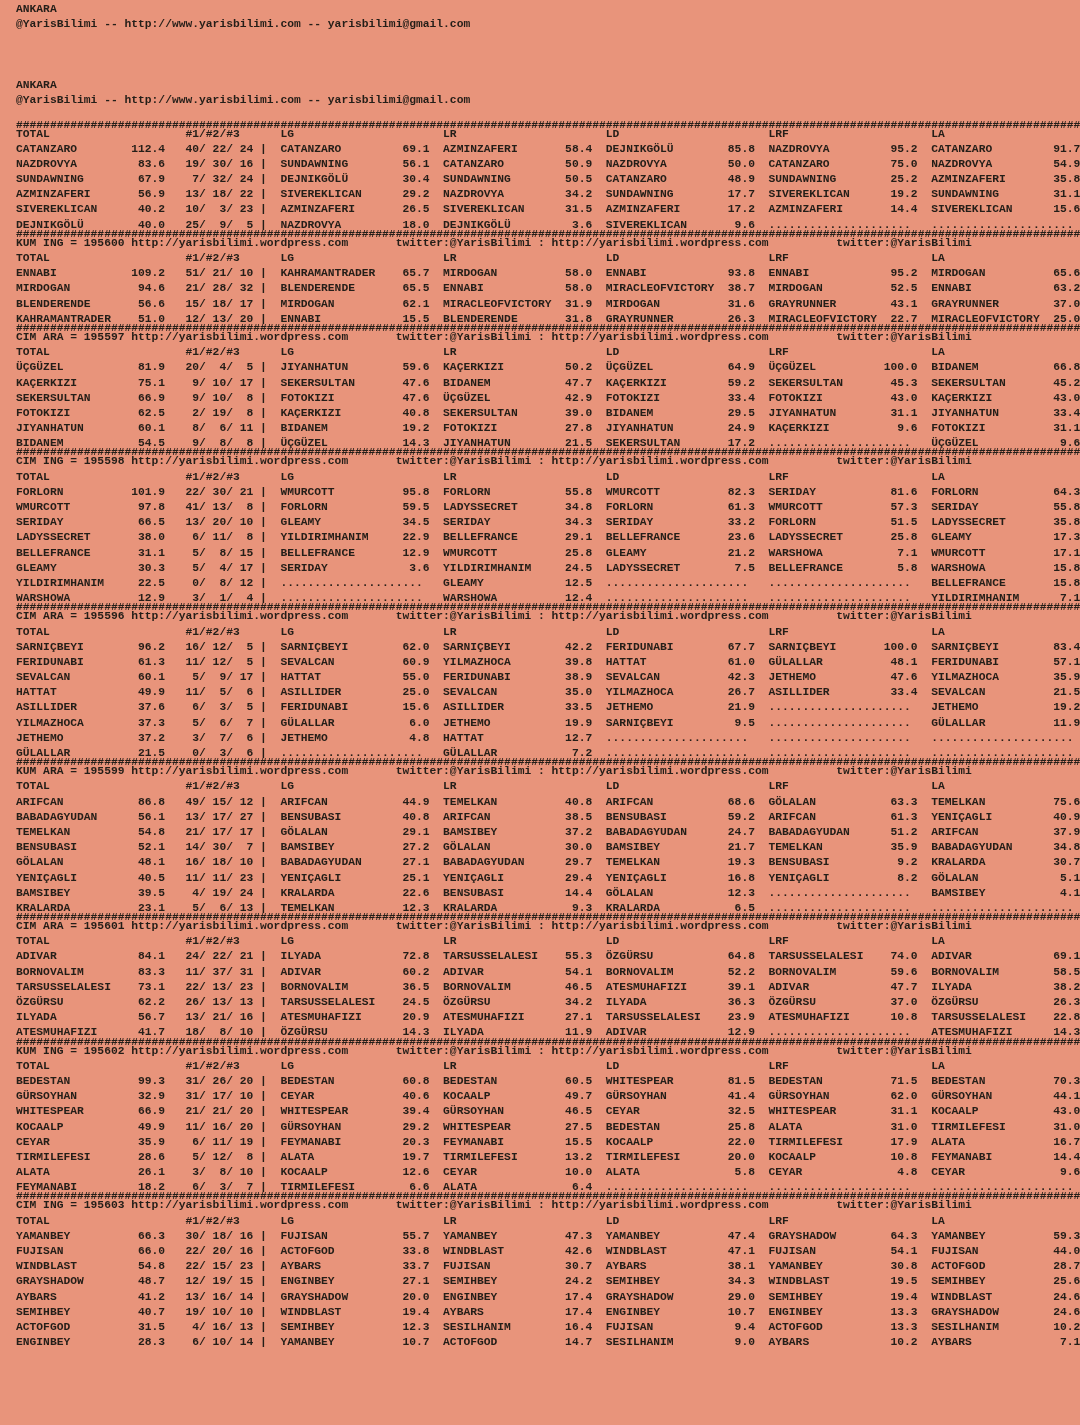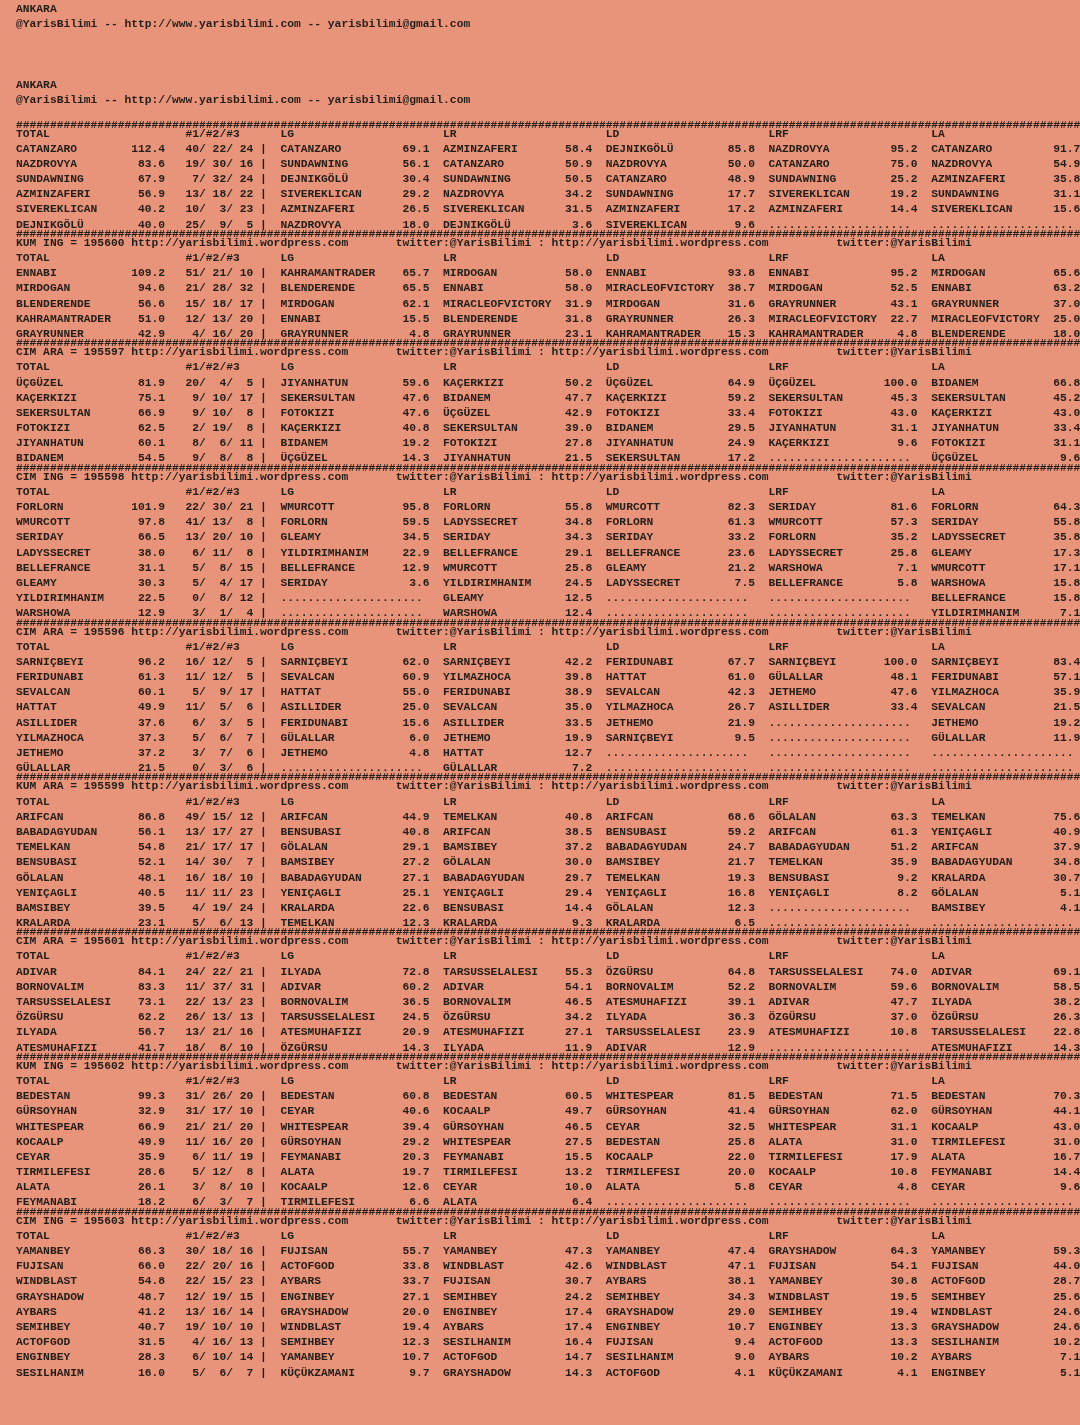--- a/index.html
+++ b/index.html
@@ -38,36 +38,35 @@
       <div class="line">AZMINZAFERI       56.9   13/ 18/ 22 |  SIVEREKLICAN      29.2  NAZDROVYA         34.2  SUNDAWNING        17.7  SIVEREKLICAN      19.2  SUNDAWNING        31.1</div>
       <div class="line">SIVEREKLICAN      40.2   10/  3/ 23 |  AZMINZAFERI       26.5  SIVEREKLICAN      31.5  AZMINZAFERI       17.2  AZMINZAFERI       14.4  SIVEREKLICAN      15.6</div>
       <div class="line">DEJNIKGÖLÜ        40.0   25/  9/  5 |  NAZDROVYA         18.0  DEJNIKGÖLÜ         3.6  SIVEREKLICAN       9.6  .....................   ..................... </div>
       <div class="sep">#############################################################################################################################################################</div>
       <div class="line">KUM ING = 195600 http://yarisbilimi.wordpress.com       twitter:@YarisBilimi : http://yarisbilimi.wordpress.com          twitter:@YarisBilimi</div>
       <div class="line">TOTAL                    #1/#2/#3      LG                      LR                      LD                      LRF                     LA</div>
       <div class="line">ENNABI           109.2   51/ 21/ 10 |  KAHRAMANTRADER    65.7  MIRDOGAN          58.0  ENNABI            93.8  ENNABI            95.2  MIRDOGAN          65.6</div>
       <div class="line">MIRDOGAN          94.6   21/ 28/ 32 |  BLENDERENDE       65.5  ENNABI            58.0  MIRACLEOFVICTORY  38.7  MIRDOGAN          52.5  ENNABI            63.2</div>
       <div class="line">BLENDERENDE       56.6   15/ 18/ 17 |  MIRDOGAN          62.1  MIRACLEOFVICTORY  31.9  MIRDOGAN          31.6  GRAYRUNNER        43.1  GRAYRUNNER        37.0</div>
       <div class="line">KAHRAMANTRADER    51.0   12/ 13/ 20 |  ENNABI            15.5  BLENDERENDE       31.8  GRAYRUNNER        26.3  MIRACLEOFVICTORY  22.7  MIRACLEOFVICTORY  25.0</div>
-      <div class="line">GRAYRUNNER        42.9    4/ 16/ 20 |  GRAYRUNNER         4.8  GRAYRUNNER        23.1  KAHRAMANTRADER    15.3  KAHRAMANTRADER     4.8  BLENDERENDE       18.0</div>
       <div class="sep">#############################################################################################################################################################</div>
       <div class="line">CIM ARA = 195597 http://yarisbilimi.wordpress.com       twitter:@YarisBilimi : http://yarisbilimi.wordpress.com          twitter:@YarisBilimi</div>
       <div class="line">TOTAL                    #1/#2/#3      LG                      LR                      LD                      LRF                     LA</div>
       <div class="line">ÜÇGÜZEL           81.9   20/  4/  5 |  JIYANHATUN        59.6  KAÇERKIZI         50.2  ÜÇGÜZEL           64.9  ÜÇGÜZEL          100.0  BIDANEM           66.8</div>
       <div class="line">KAÇERKIZI         75.1    9/ 10/ 17 |  SEKERSULTAN       47.6  BIDANEM           47.7  KAÇERKIZI         59.2  SEKERSULTAN       45.3  SEKERSULTAN       45.2</div>
       <div class="line">SEKERSULTAN       66.9    9/ 10/  8 |  FOTOKIZI          47.6  ÜÇGÜZEL           42.9  FOTOKIZI          33.4  FOTOKIZI          43.0  KAÇERKIZI         43.0</div>
       <div class="line">FOTOKIZI          62.5    2/ 19/  8 |  KAÇERKIZI         40.8  SEKERSULTAN       39.0  BIDANEM           29.5  JIYANHATUN        31.1  JIYANHATUN        33.4</div>
       <div class="line">JIYANHATUN        60.1    8/  6/ 11 |  BIDANEM           19.2  FOTOKIZI          27.8  JIYANHATUN        24.9  KAÇERKIZI          9.6  FOTOKIZI          31.1</div>
       <div class="line">BIDANEM           54.5    9/  8/  8 |  ÜÇGÜZEL           14.3  JIYANHATUN        21.5  SEKERSULTAN       17.2  .....................   ÜÇGÜZEL            9.6</div>
       <div class="sep">#############################################################################################################################################################</div>
       <div class="line">CIM ING = 195598 http://yarisbilimi.wordpress.com       twitter:@YarisBilimi : http://yarisbilimi.wordpress.com          twitter:@YarisBilimi</div>
       <div class="line">TOTAL                    #1/#2/#3      LG                      LR                      LD                      LRF                     LA</div>
       <div class="line">FORLORN          101.9   22/ 30/ 21 |  WMURCOTT          95.8  FORLORN           55.8  WMURCOTT          82.3  SERIDAY           81.6  FORLORN           64.3</div>
       <div class="line">WMURCOTT          97.8   41/ 13/  8 |  FORLORN           59.5  LADYSSECRET       34.8  FORLORN           61.3  WMURCOTT          57.3  SERIDAY           55.8</div>
-      <div class="line">SERIDAY           66.5   13/ 20/ 10 |  GLEAMY            34.5  SERIDAY           34.3  SERIDAY           33.2  FORLORN           35.2  LADYSSECRET       35.8</div>
+      <div class="line">SERIDAY           66.5   13/ 20/ 10 |  GLEAMY            34.5  SERIDAY           34.3  SERIDAY           33.2  FORLORN           51.5  LADYSSECRET       35.8</div>
       <div class="line">LADYSSECRET       38.0    6/ 11/  8 |  YILDIRIMHANIM     22.9  BELLEFRANCE       29.1  BELLEFRANCE       23.6  LADYSSECRET       25.8  GLEAMY            17.3</div>
       <div class="line">BELLEFRANCE       31.1    5/  8/ 15 |  BELLEFRANCE       12.9  WMURCOTT          25.8  GLEAMY            21.2  WARSHOWA           7.1  WMURCOTT          17.1</div>
       <div class="line">GLEAMY            30.3    5/  4/ 17 |  SERIDAY            3.6  YILDIRIMHANIM     24.5  LADYSSECRET        7.5  BELLEFRANCE        5.8  WARSHOWA          15.8</div>
       <div class="line">YILDIRIMHANIM     22.5    0/  8/ 12 |  .....................   GLEAMY            12.5  .....................   .....................   BELLEFRANCE       15.8</div>
       <div class="line">WARSHOWA          12.9    3/  1/  4 |  .....................   WARSHOWA          12.4  .....................   .....................   YILDIRIMHANIM      7.1</div>
       <div class="sep">#############################################################################################################################################################</div>
       <div class="line">CIM ARA = 195596 http://yarisbilimi.wordpress.com       twitter:@YarisBilimi : http://yarisbilimi.wordpress.com          twitter:@YarisBilimi</div>
       <div class="line">TOTAL                    #1/#2/#3      LG                      LR                      LD                      LRF                     LA</div>
       <div class="line">SARNIÇBEYI        96.2   16/ 12/  5 |  SARNIÇBEYI        62.0  SARNIÇBEYI        42.2  FERIDUNABI        67.7  SARNIÇBEYI       100.0  SARNIÇBEYI        83.4</div>
       <div class="line">FERIDUNABI        61.3   11/ 12/  5 |  SEVALCAN          60.9  YILMAZHOCA        39.8  HATTAT            61.0  GÜLALLAR          48.1  FERIDUNABI        57.1</div>
@@ -112,15 +111,14 @@
       <div class="line">CIM ING = 195603 http://yarisbilimi.wordpress.com       twitter:@YarisBilimi : http://yarisbilimi.wordpress.com          twitter:@YarisBilimi</div>
       <div class="line">TOTAL                    #1/#2/#3      LG                      LR                      LD                      LRF                     LA</div>
       <div class="line">YAMANBEY          66.3   30/ 18/ 16 |  FUJISAN           55.7  YAMANBEY          47.3  YAMANBEY          47.4  GRAYSHADOW        64.3  YAMANBEY          59.3</div>
       <div class="line">FUJISAN           66.0   22/ 20/ 16 |  ACTOFGOD          33.8  WINDBLAST         42.6  WINDBLAST         47.1  FUJISAN           54.1  FUJISAN           44.0</div>
       <div class="line">WINDBLAST         54.8   22/ 15/ 23 |  AYBARS            33.7  FUJISAN           30.7  AYBARS            38.1  YAMANBEY          30.8  ACTOFGOD          28.7</div>
       <div class="line">GRAYSHADOW        48.7   12/ 19/ 15 |  ENGINBEY          27.1  SEMIHBEY          24.2  SEMIHBEY          34.3  WINDBLAST         19.5  SEMIHBEY          25.6</div>
       <div class="line">AYBARS            41.2   13/ 16/ 14 |  GRAYSHADOW        20.0  ENGINBEY          17.4  GRAYSHADOW        29.0  SEMIHBEY          19.4  WINDBLAST         24.6</div>
       <div class="line">SEMIHBEY          40.7   19/ 10/ 10 |  WINDBLAST         19.4  AYBARS            17.4  ENGINBEY          10.7  ENGINBEY          13.3  GRAYSHADOW        24.6</div>
       <div class="line">ACTOFGOD          31.5    4/ 16/ 13 |  SEMIHBEY          12.3  SESILHANIM        16.4  FUJISAN            9.4  ACTOFGOD          13.3  SESILHANIM        10.2</div>
       <div class="line">ENGINBEY          28.3    6/ 10/ 14 |  YAMANBEY          10.7  ACTOFGOD          14.7  SESILHANIM         9.0  AYBARS            10.2  AYBARS             7.1</div>
-      <div class="line">SESILHANIM        16.0    5/  6/  7 |  KÜÇÜKZAMANI        9.7  GRAYSHADOW        14.3  ACTOFGOD           4.1  KÜÇÜKZAMANI        4.1  ENGINBEY           5.1</div>
     </div>
 </div>
 
 </body></html>

